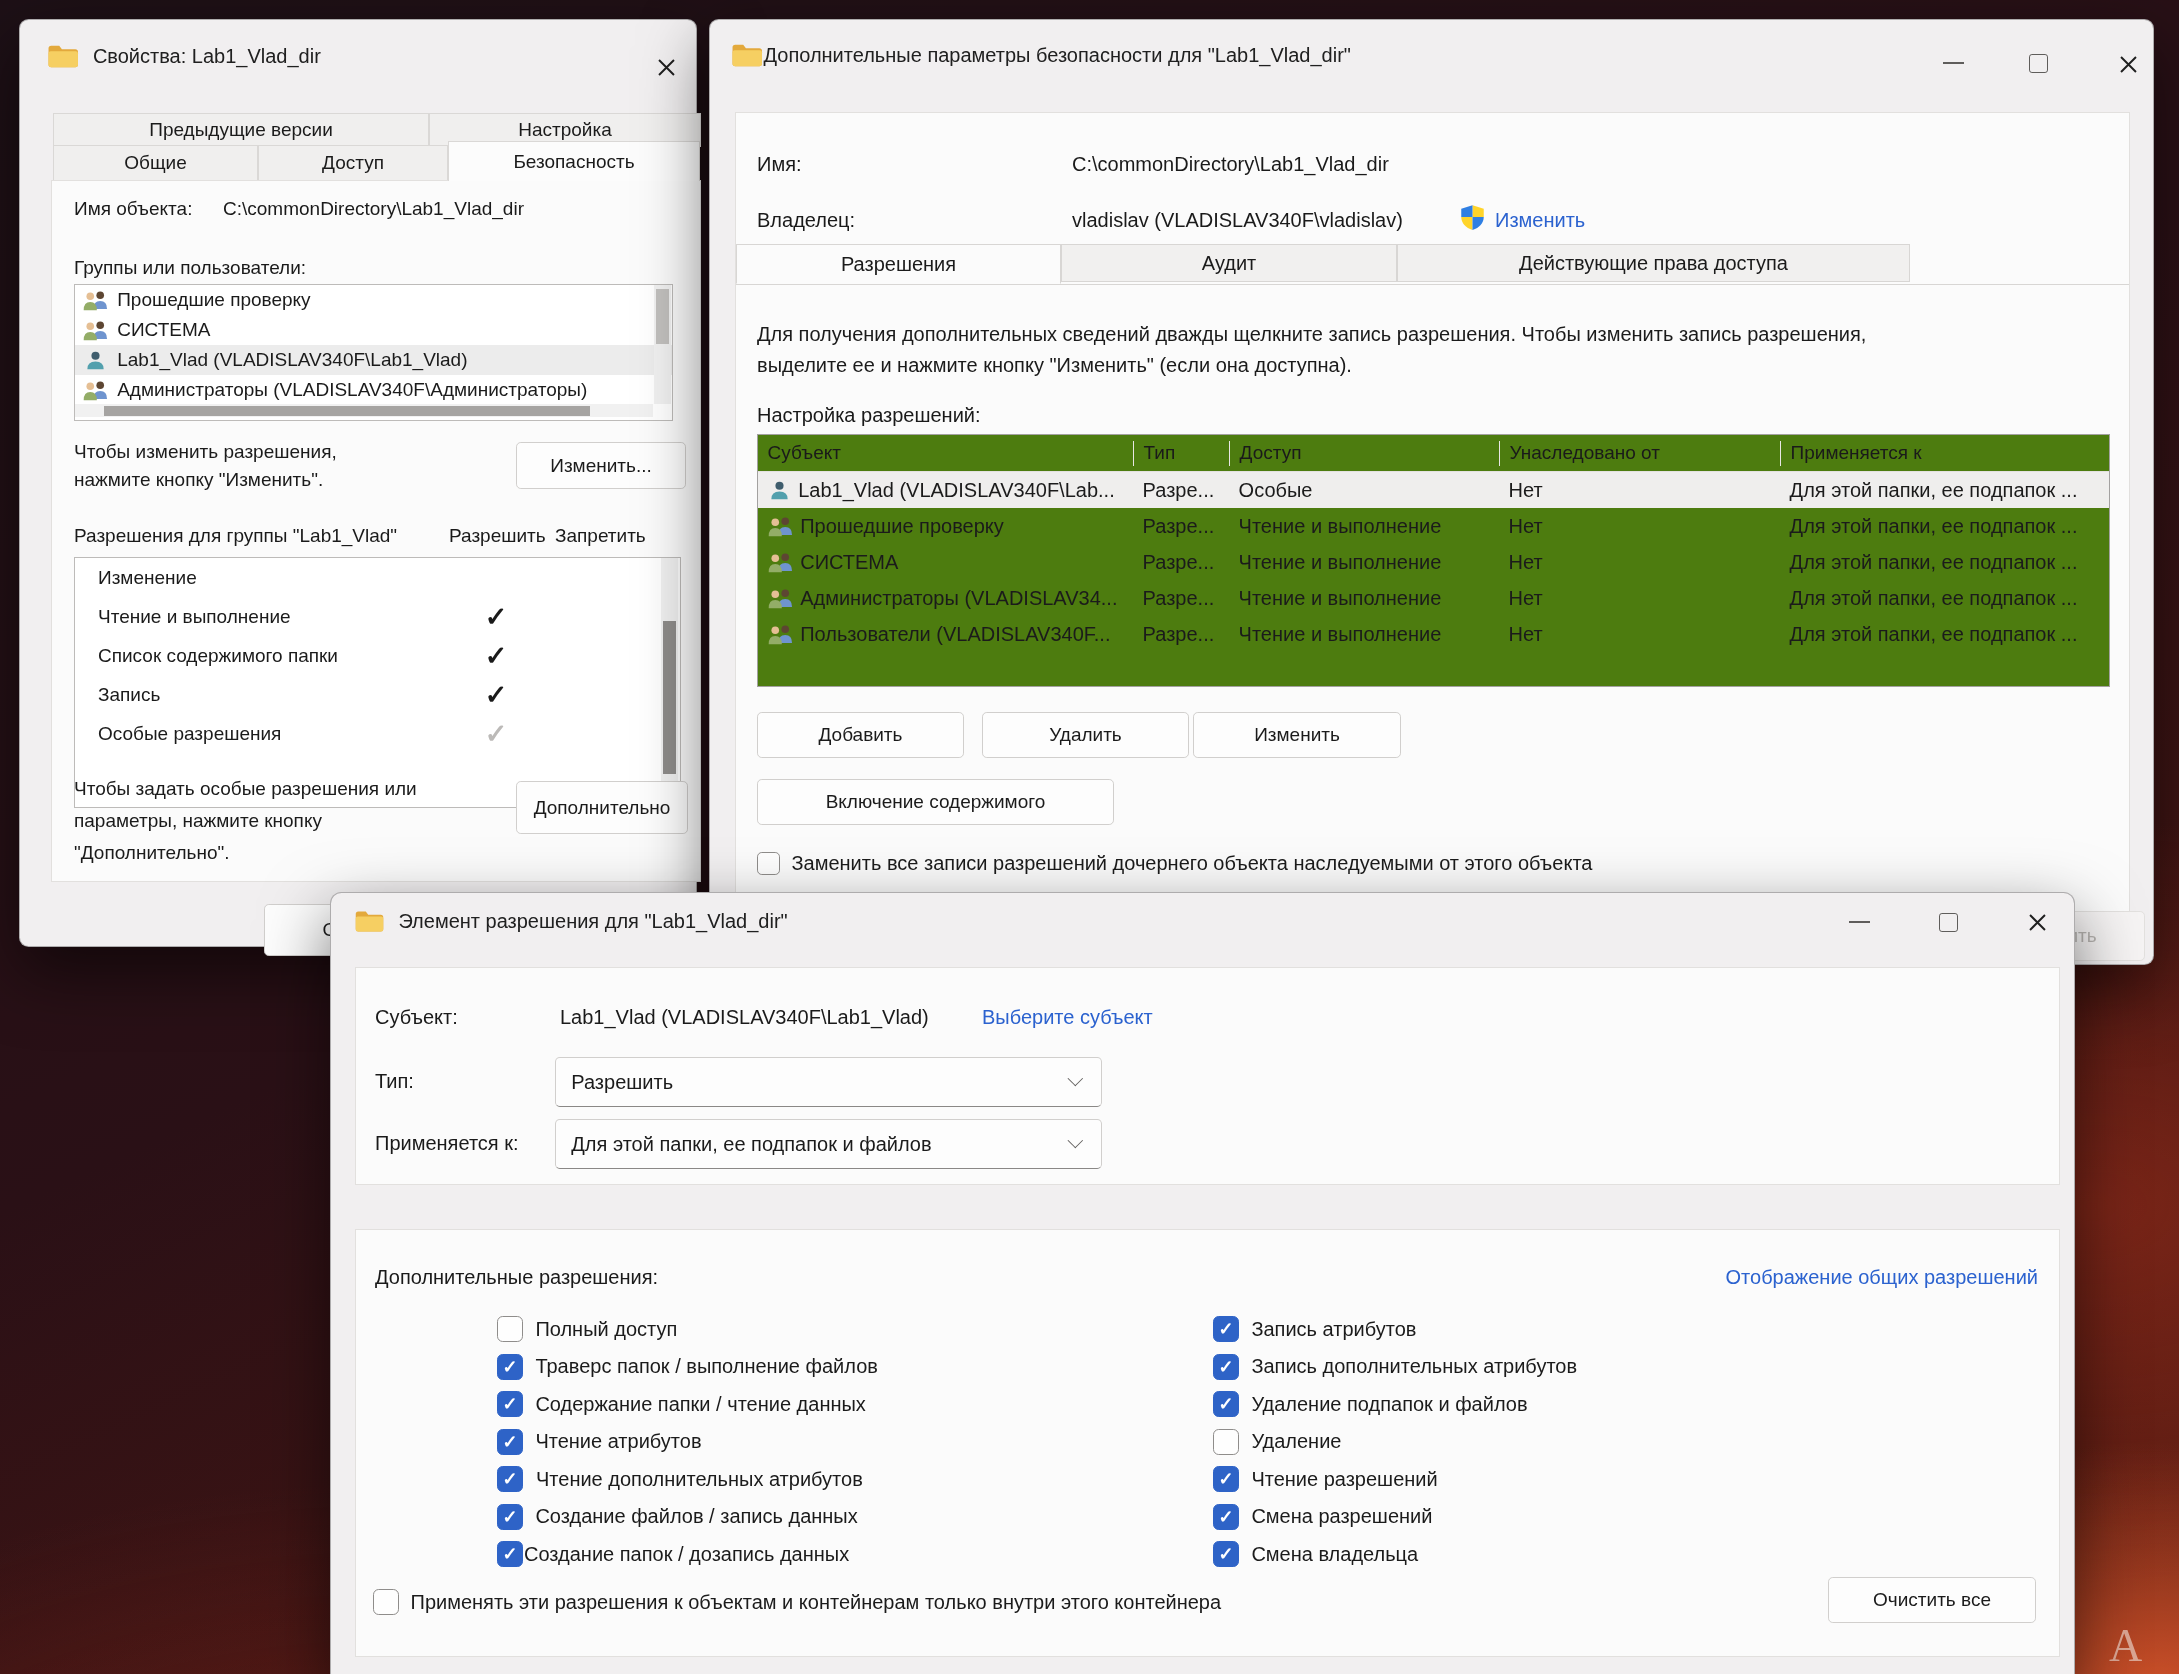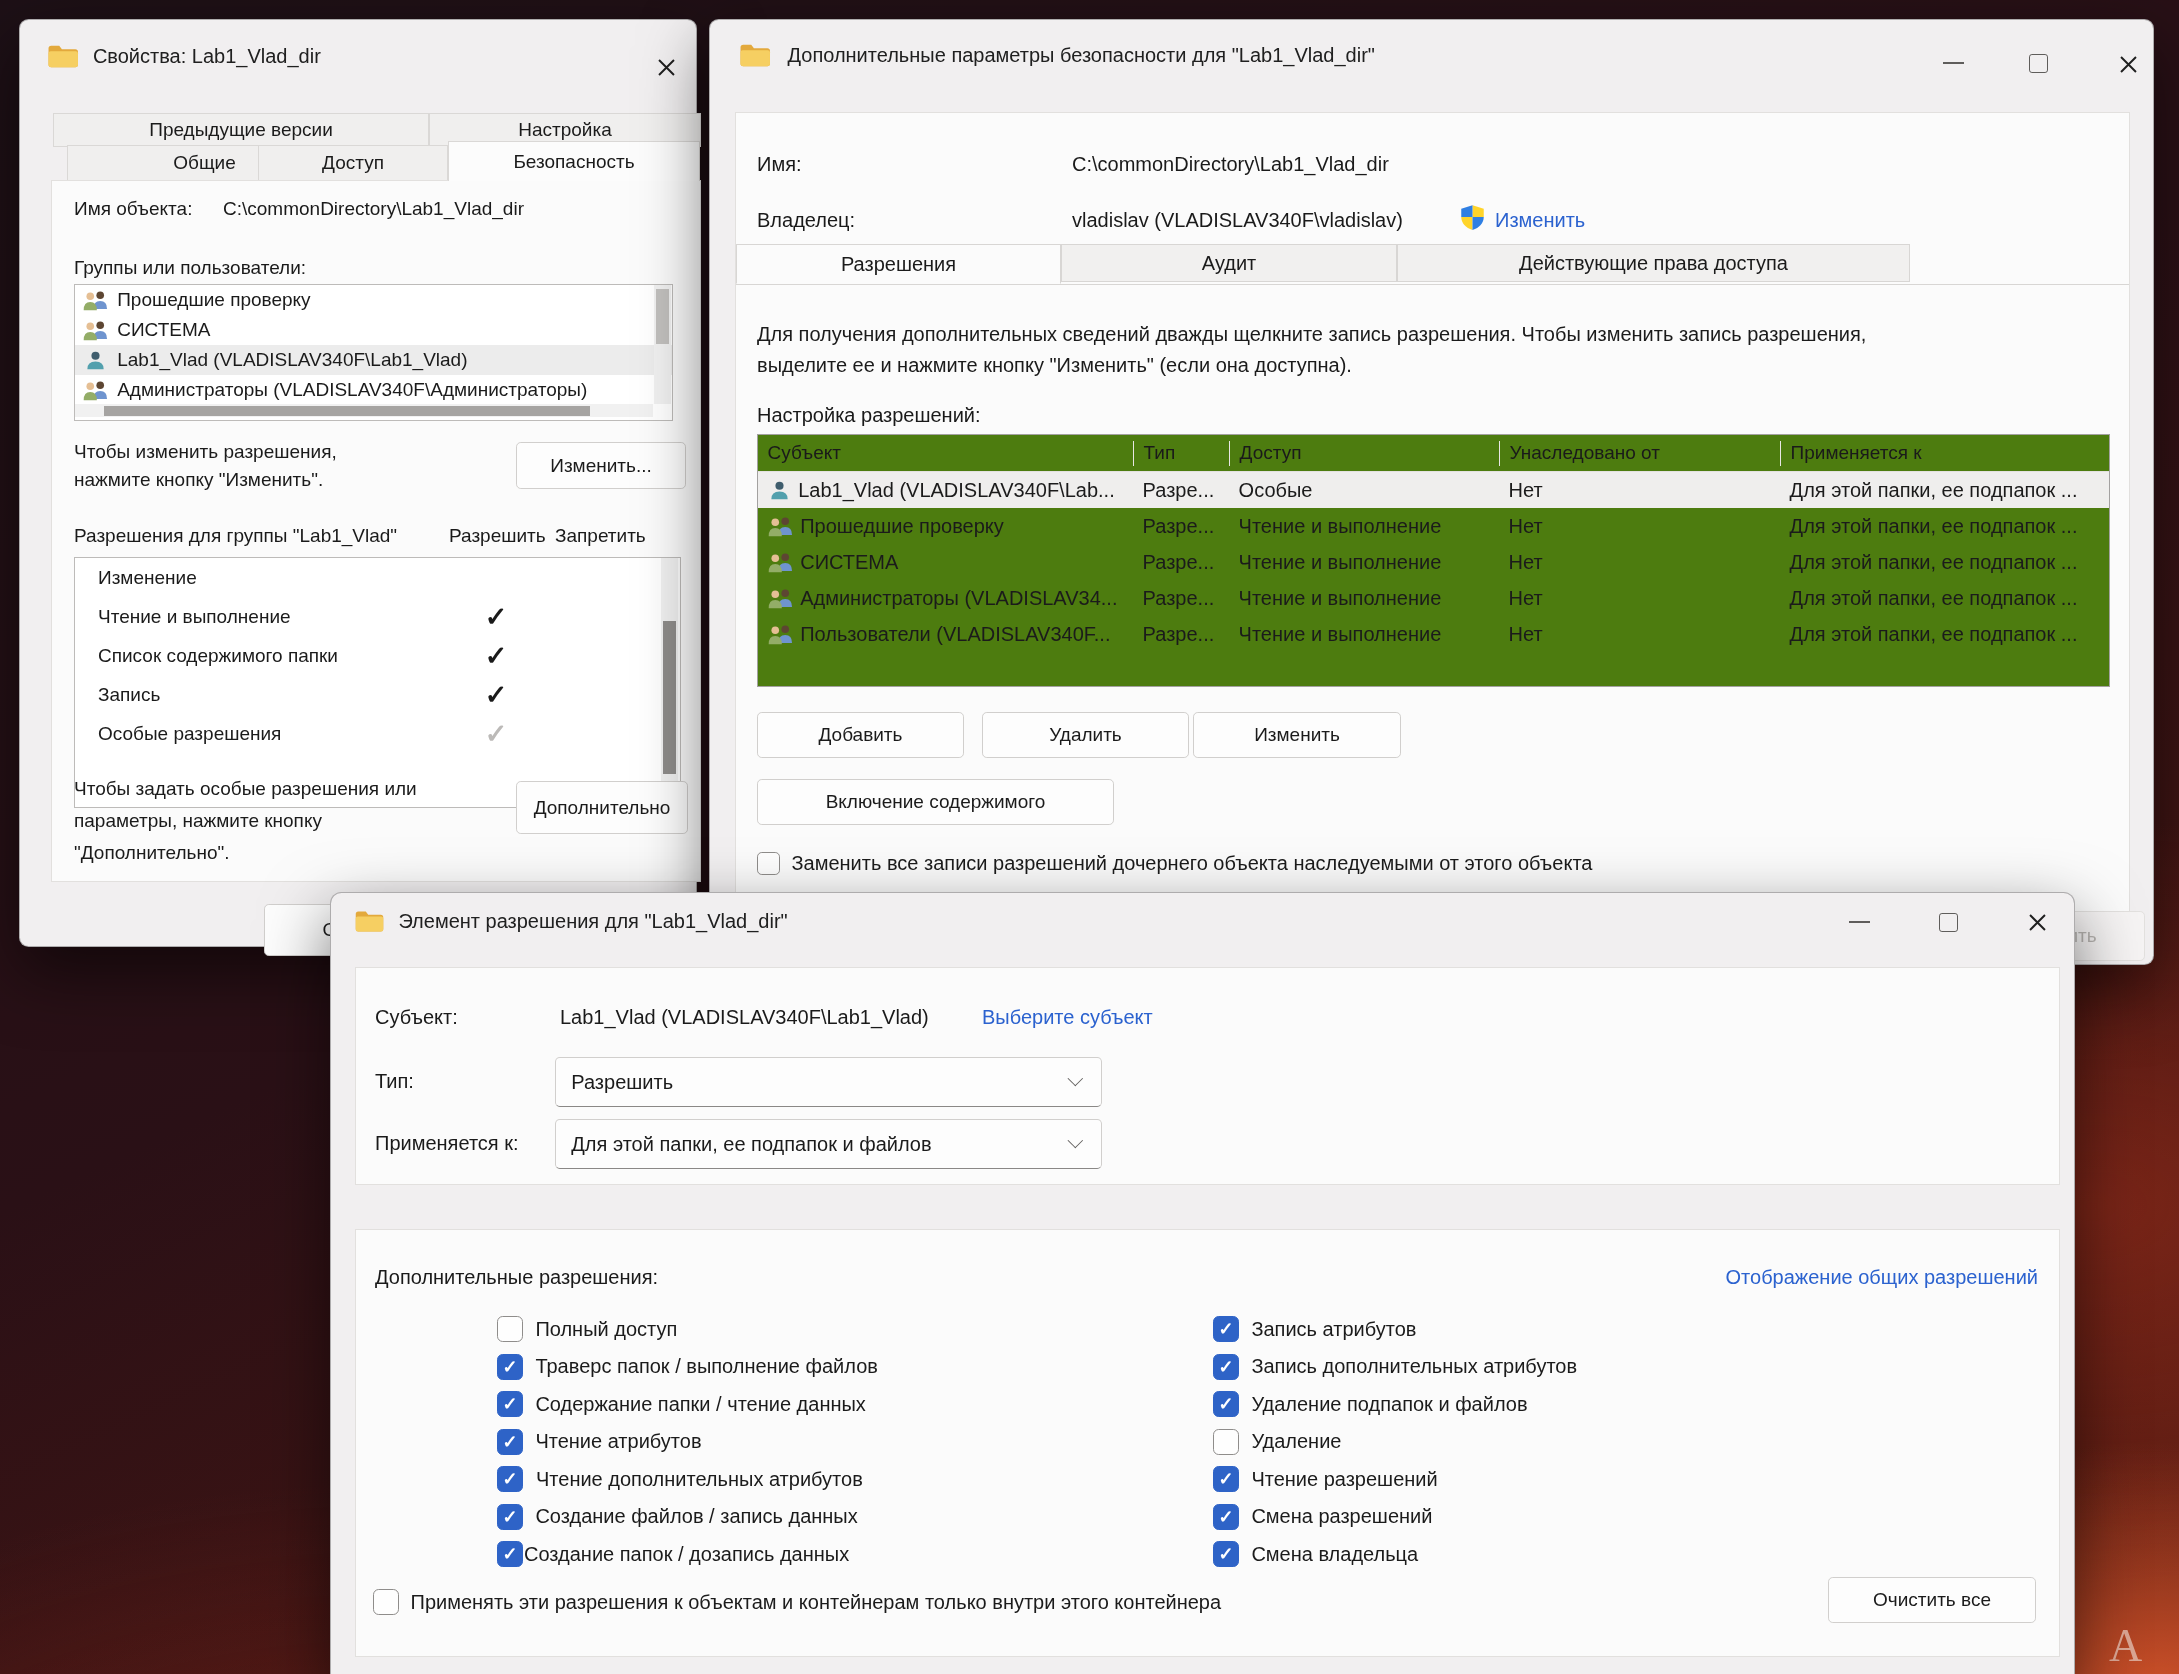--- a/index.html
+++ b/index.html
@@ -114,21 +114,21 @@
   <svg class="wx abs" style="left:635px;top:36px;" viewBox="0 0 24 24" width="23" height="23">
       <use href="#sym-close"></use>
     </svg>
 
   <div class="tab1" style="left:33px;top:93px;width:374px;height:32px;">
     <span>Предыдущие версии</span>
   </div>
   <div class="tab1" style="left:409px;top:93px;width:270px;height:32px;">
     <span>Настройка</span>
   </div>
-  <div class="tab1" style="left:47px;top:125px;width:203px;height:34px;padding-left:35px;">
+  <div class="tab1" style="left:33px;top:125px;width:203px;height:34px;">
     <span>Общие</span>
   </div>
   <div class="tab1" style="left:238px;top:125px;width:188px;height:34px;">
     <span>Доступ</span>
   </div>
   <div class="tab1 sel" style="left:428px;top:121px;width:250px;height:39px;">
     <span>Безопасность</span>
   </div>
 
   <div class="panel" style="left:31px;top:160px;width:648px;height:700px;"></div>
@@ -237,21 +237,21 @@
   </div>
 
   <div class="btn" style="left:244px;top:884px;width:141px;height:50px;">
     <span>ОК</span>
   </div>
   <div class="btn" style="left:398px;top:884px;width:141px;height:50px;"></div>
   <div class="btn" style="left:553px;top:884px;width:122px;height:50px;"></div>
 </div>
 
 <div class="dialog" style="left:709px;top:19px;width:1443px;height:944px;border-radius:9.6px;z-index:2;">
-  <div class="titlebar" style="height:71px;padding-left:29px;gap:16px;">
+  <div class="titlebar" style="height:71px;padding-left:21px;gap:0;">
     <svg class="foldr" width="32.5" height="27" viewBox="0 0 34 28">
         <use href="#sym-folder"></use>
       </svg>
     <span class="title-text">Дополнительные параметры безопасности  для "Lab1_Vlad_dir"</span>
   </div>
   <div class="abs" style="left:1233px;top:42px;">
       <div class="wbar"></div>
     </div>
   <div class="abs wbox" style="left:1319px;top:34px;"></div>
   <svg class="wx abs" style="left:1407px;top:32.5px;" viewBox="0 0 24 24" width="23" height="23">

